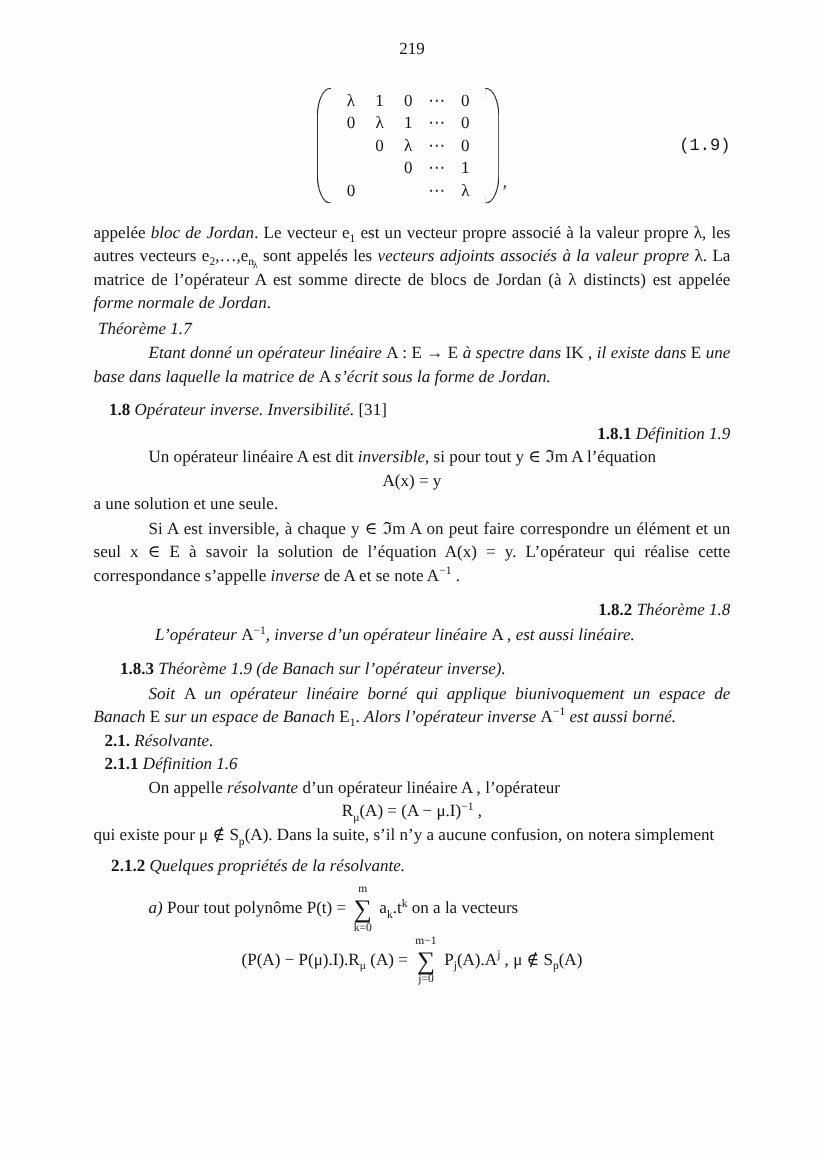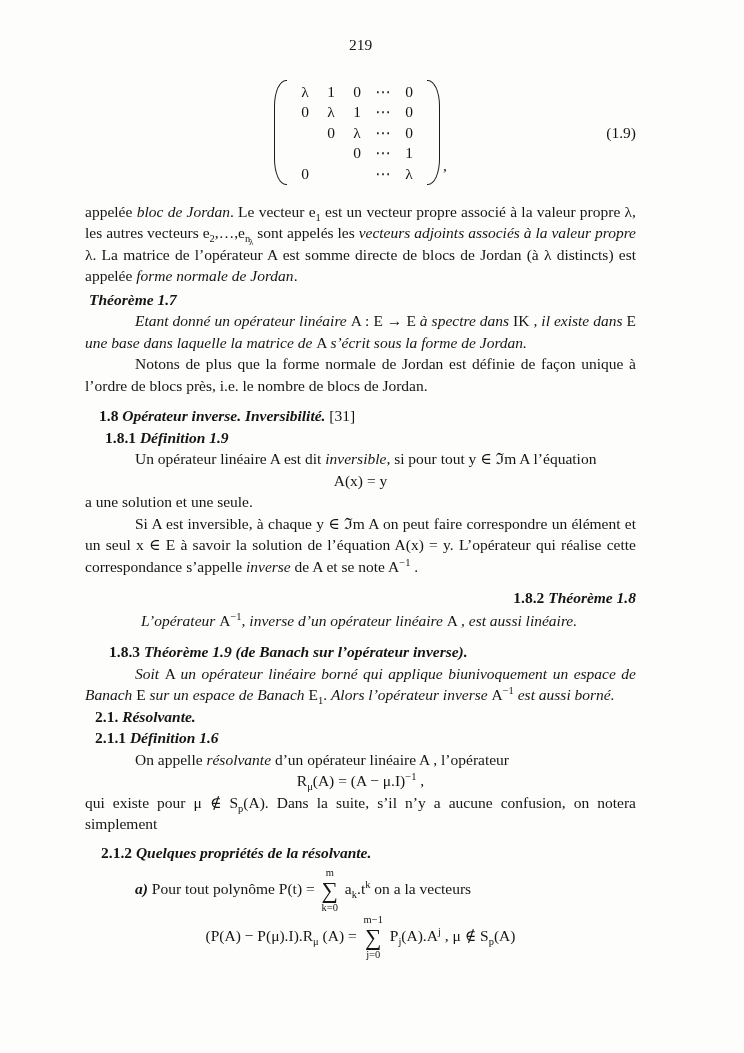--- a/index.html
+++ b/index.html
@@ -1,46 +1,46 @@
 <!DOCTYPE html>
 <html><head>
 <meta charset="utf-8">
 <style>
   html,body{margin:0;padding:0;background:#ffffff;}
   .page{
     width:744px;height:1053px;background:#fdfdfc;color:#151515;
     font-family:"Liberation Serif","DejaVu Serif",serif;
     font-size:15.5px;line-height:21.5px;
-    box-sizing:border-box;padding:34px 108px 0 85px;
+    box-sizing:border-box;padding:34px 80px 0 85px;
     position:relative;overflow:hidden;
   }
   .pagenum{text-align:center;margin-bottom:22px;}
   .just{text-align:justify;}
   .ind{text-indent:50px;}
   .center{text-align:center;}
   .it{font-style:italic;}
   .bd{font-weight:bold;}
-  .bit{font-weight:bold;font-style:italic;}
+  .bit{font-weight:normal;font-style:italic;}
   sub{font-size:10.5px;vertical-align:-4px;line-height:0;}
   sup{font-size:10.5px;vertical-align:6px;line-height:0;}
   sub.s2{font-size:8.5px;vertical-align:-7px;margin-left:-1px;}
   
   .eqrow{position:relative;display:flex;justify-content:center;align-items:center;height:110px;margin:0 0 13px 0;}
-  .eqlabel{position:absolute;right:0;top:50%;transform:translateY(-50%);}
+  .eqlabel{position:absolute;right:0;top:50%;transform:translateY(-50%);font-family:Liberation Mono, monospace;}
   .matrix{display:flex;align-items:stretch;}
   .paren{width:12px;border:1.6px solid #1c1c1c;}
   .paren-l{border-right:none;border-top-left-radius:12px 26px;border-bottom-left-radius:12px 26px;}
   .paren-r{border-left:none;border-top-right-radius:12px 26px;border-bottom-right-radius:12px 26px;}
   .mtx-grid{display:grid;grid-template-columns:repeat(5,26px);grid-auto-rows:20.6px;align-items:center;padding:1px 5px;}
   .mtx-cell{text-align:center;}
   .mtx-comma{align-self:flex-end;padding:0 0 8px 3px;}
   
   .h17{padding-left:4px;margin-top:2px;}
   .h18{padding-left:14px;margin-top:9px;}
-  .h181{padding-left:20px;}
+  .h181{padding-left:20px;text-align:right;}
   .h182{padding-left:24px;margin-top:10px;text-align:right;}
   .pth18{text-indent:56px;margin-top:1px;}
   .h183{padding-left:24px;margin-top:10px;}
   .h2s{margin-top:12px;}
   .h21{padding-left:10px;}
   .h211{padding-left:10px;}
   .h212{padding-left:16px;margin-top:7px;}
   .ppoly{padding-left:50px;margin-top:4px;}
   
   .sum{display:inline-flex;flex-direction:column;align-items:center;vertical-align:middle;line-height:1;margin:0 3px;}
@@ -87,21 +87,20 @@
       <div class="paren paren-r"></div>
       <div class="mtx-comma">,</div>
     </div>
     <div class="eqlabel">(1.9)</div>
   </div>
 
   <div class="just"><span>appelée </span><span class="it">bloc de Jordan</span><span>. Le vecteur e</span><sub>1</sub><span> est un vecteur propre associé à la valeur propre λ, les autres vecteurs e</span><sub>2</sub><span>,…,e</span><sub>n</sub><sub class="s2">λ</sub><span> sont appelés les </span><span class="it">vecteurs adjoints associés à la valeur propre</span><span> λ. La matrice de l’opérateur A est somme directe de blocs de Jordan (à λ distincts) est appelée </span><span class="it">forme normale de Jordan</span><span>.</span></div>
 
   <div class="h17"><span class="bit">Théorème 1.7</span></div>
   <div class="just ind"><span class="it">Etant donné un opérateur linéaire </span><span>A : E → E </span><span class="it">à spectre dans </span><span>IK , </span><span class="it">il existe dans </span><span>E </span><span class="it">une base dans laquelle la matrice de </span><span>A </span><span class="it">s’écrit sous la forme de Jordan.</span></div>
-  <div class="just ind"><span>Notons de plus que la forme normale de Jordan est définie de façon unique à l’ordre de blocs près, i.e. le nombre de blocs de Jordan.</span></div>
 
   <div class="h18"><span class="bd">1.8</span><span>  </span><span class="bit">Opérateur inverse. Inversibilité.</span><span> [31]</span></div>
   <div class="h181"><span class="bd">1.8.1</span><span> </span><span class="bit">Définition 1.9</span></div>
   <div class="just ind"><span>Un opérateur linéaire A est dit </span><span class="it">inversible</span><span>, si pour tout y ∈ ℑm A l’équation</span></div>
   <div class="center"><span>A(x) = y</span></div>
   <div class="just"><span>a une solution et une seule.</span></div>
   <div class="just ind"><span>Si A est inversible, à chaque y ∈ ℑm A on peut faire correspondre un élément et un seul x ∈ E à  savoir la solution de l’équation A(x) = y. L’opérateur qui réalise cette correspondance s’appelle </span><span class="it">inverse</span><span> de A et se note A</span><sup>−1</sup><span> .</span></div>
 
   <div class="h182"><span class="bd">1.8.2</span><span>  </span><span class="bit">Théorème 1.8</span></div>
   <div class="pth18"><span class="it">L’opérateur </span><span>A</span><sup>−1</sup><span class="it">, inverse d’un opérateur linéaire </span><span>A , </span><span class="it">est aussi linéaire.</span></div>

